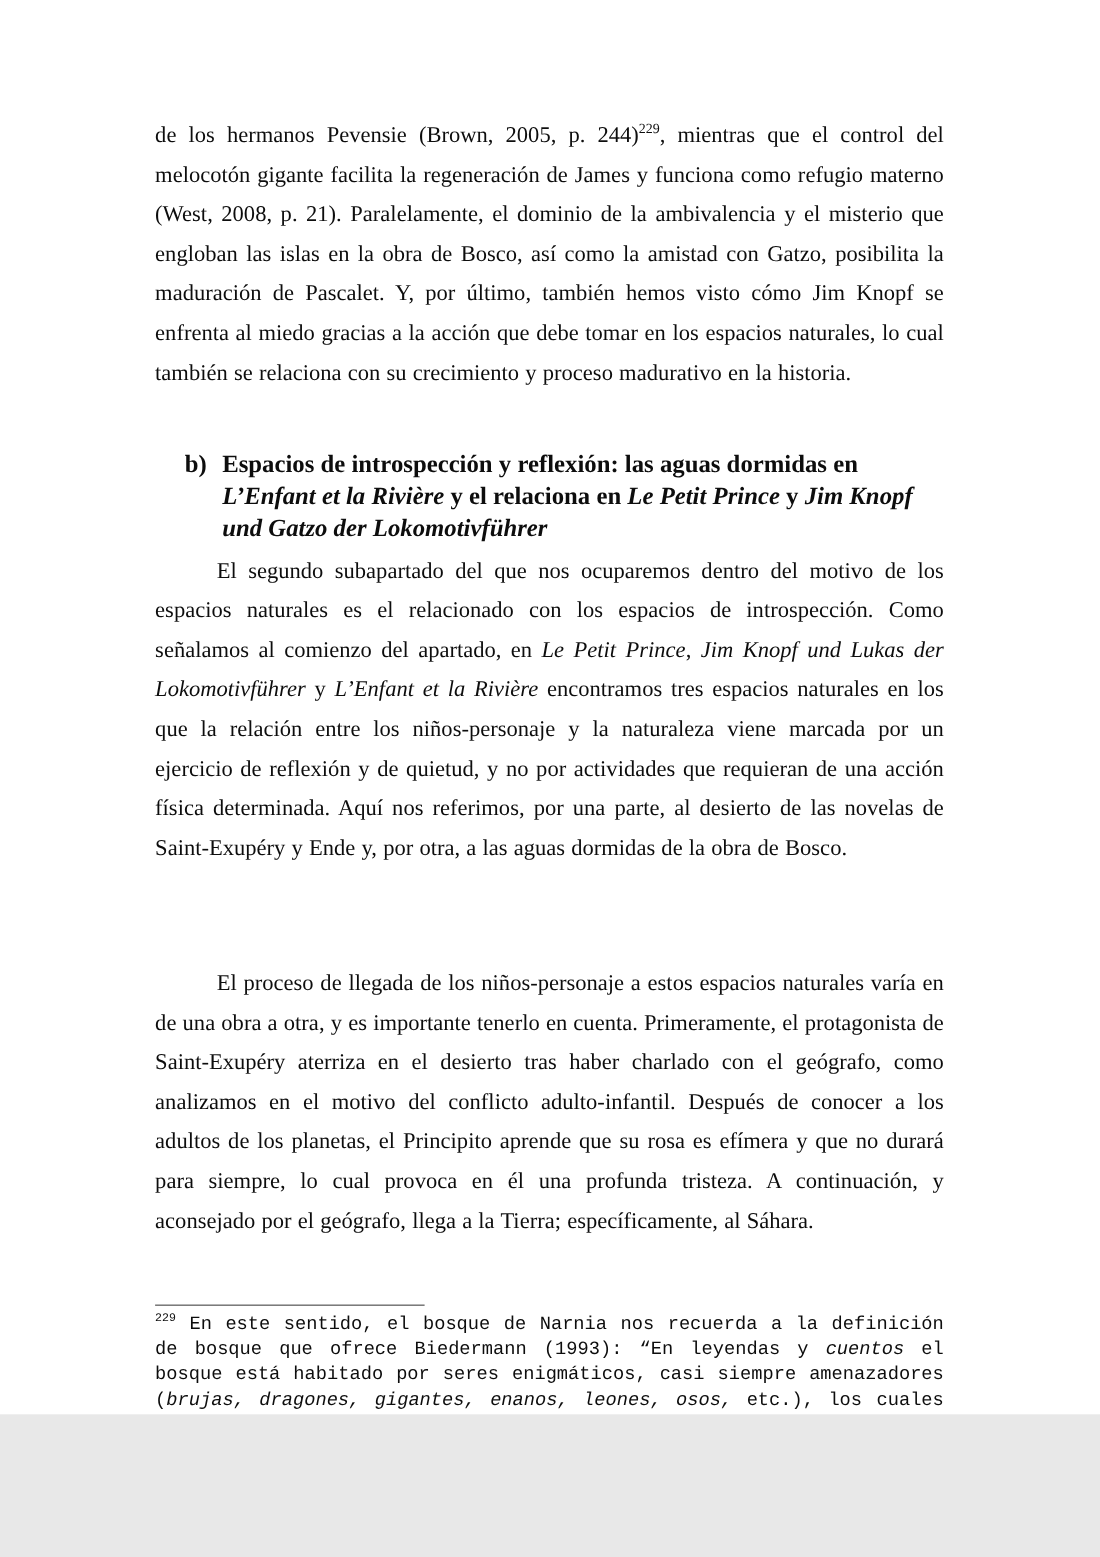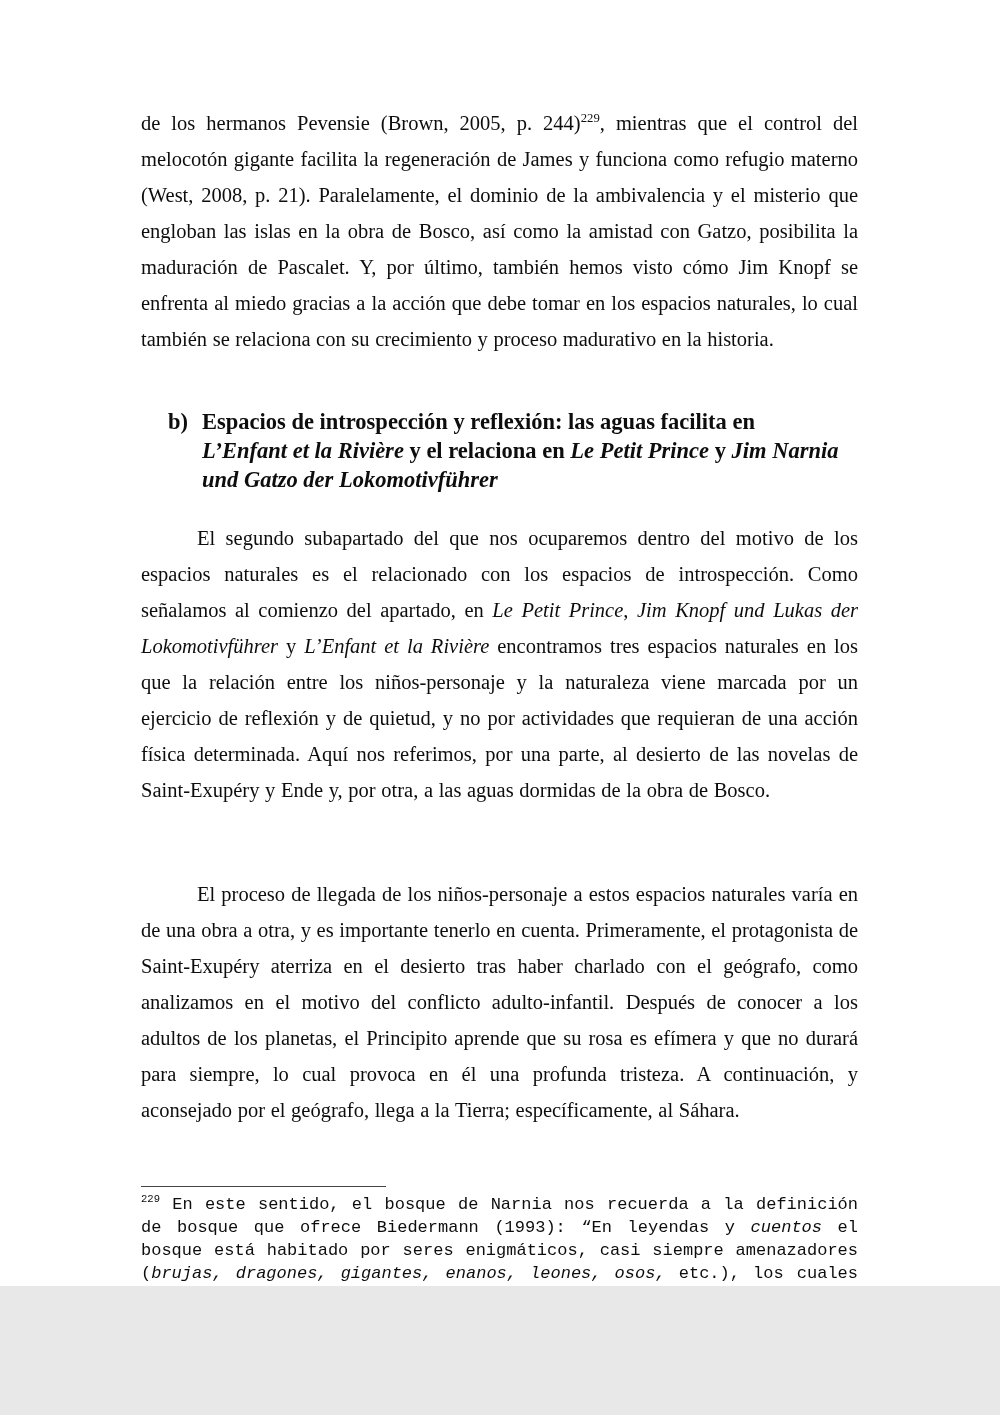--- a/index.html
+++ b/index.html
@@ -78,28 +78,28 @@
 <div class="page">
 
   <div class="text-block" style="top:105px;">
     <p class="body-para"><span>de los hermanos Pevensie (Brown, 2005, p. 244)</span><sup>229</sup><span>, mientras que el control del melocotón gigante facilita la regeneración de James y funciona como refugio materno (West, 2008, p. 21). Paralelamente, el dominio de la ambivalencia y el misterio que engloban las islas en la obra de Bosco, así como la amistad con Gatzo, posibilita la maduración de Pascalet. Y, por último, también hemos visto cómo Jim Knopf se enfrenta al miedo gracias a la acción que debe tomar en los espacios naturales, lo cual también se relaciona con su crecimiento y proceso madurativo en la historia.</span></p>
   </div>
 
   <div class="text-block" style="top:407px;">
     <div class="section-heading">
       <span class="heading-label">b)</span>
       <span class="heading-text">
-        <span style="display:block"><span>Espacios de introspección y reflexión: las aguas facilita en</span></span>
-        <span style="display:block"><span class="it">L’Enfant et la Rivière</span><span> y el relaciona en </span><span class="it">Le Petit Prince</span><span> y </span><span class="it">Jim Narnia</span></span>
+        <span style="display:block"><span>Espacios de introspección y reflexión: las aguas dormidas en</span></span>
+        <span style="display:block"><span class="it">L’Enfant et la Rivière</span><span> y el relaciona en </span><span class="it">Le Petit Prince</span><span> y </span><span class="it">Jim Knopf</span></span>
         <span style="display:block"><span class="it">und Gatzo der Lokomotivführer</span></span>
       </span>
     </div>
   </div>
 
-  <div class="text-block" style="top:520px;">
+  <div class="text-block" style="top:501px;">
     <p class="body-para indented"><span>El segundo subapartado del que nos ocuparemos dentro del motivo de los espacios naturales es el relacionado con los espacios de introspección. Como señalamos al comienzo del apartado, en </span><span class="it">Le Petit Prince</span><span>, </span><span class="it">Jim Knopf und Lukas der Lokomotivführer</span><span> y </span><span class="it">L’Enfant et la Rivière</span><span> encontramos tres espacios naturales en los que la relación entre los niños-personaje y la naturaleza viene marcada por un ejercicio de reflexión y de quietud, y no por actividades que requieran de una acción física determinada. Aquí nos referimos, por una parte, al desierto de las novelas de Saint-Exupéry y Ende y, por otra, a las aguas dormidas de la obra de Bosco.</span></p>
   </div>
 
   <div class="text-block" style="top:876px;">
     <p class="body-para indented"><span>El proceso de llegada de los niños-personaje a estos espacios naturales varía en de una obra a otra, y es importante tenerlo en cuenta. Primeramente, el protagonista de Saint-Exupéry aterriza en el desierto tras haber charlado con el geógrafo, como analizamos en el motivo del conflicto adulto-infantil. Después de conocer a los adultos de los planetas, el Principito aprende que su rosa es efímera y que no durará para siempre, lo cual provoca en él una profunda tristeza. A continuación, y aconsejado por el geógrafo, llega a la Tierra; específicamente, al Sáhara.</span></p>
   </div>
 
   <div class="footnote-sep"></div>
 
   <div class="text-block" style="top:1193px;">

